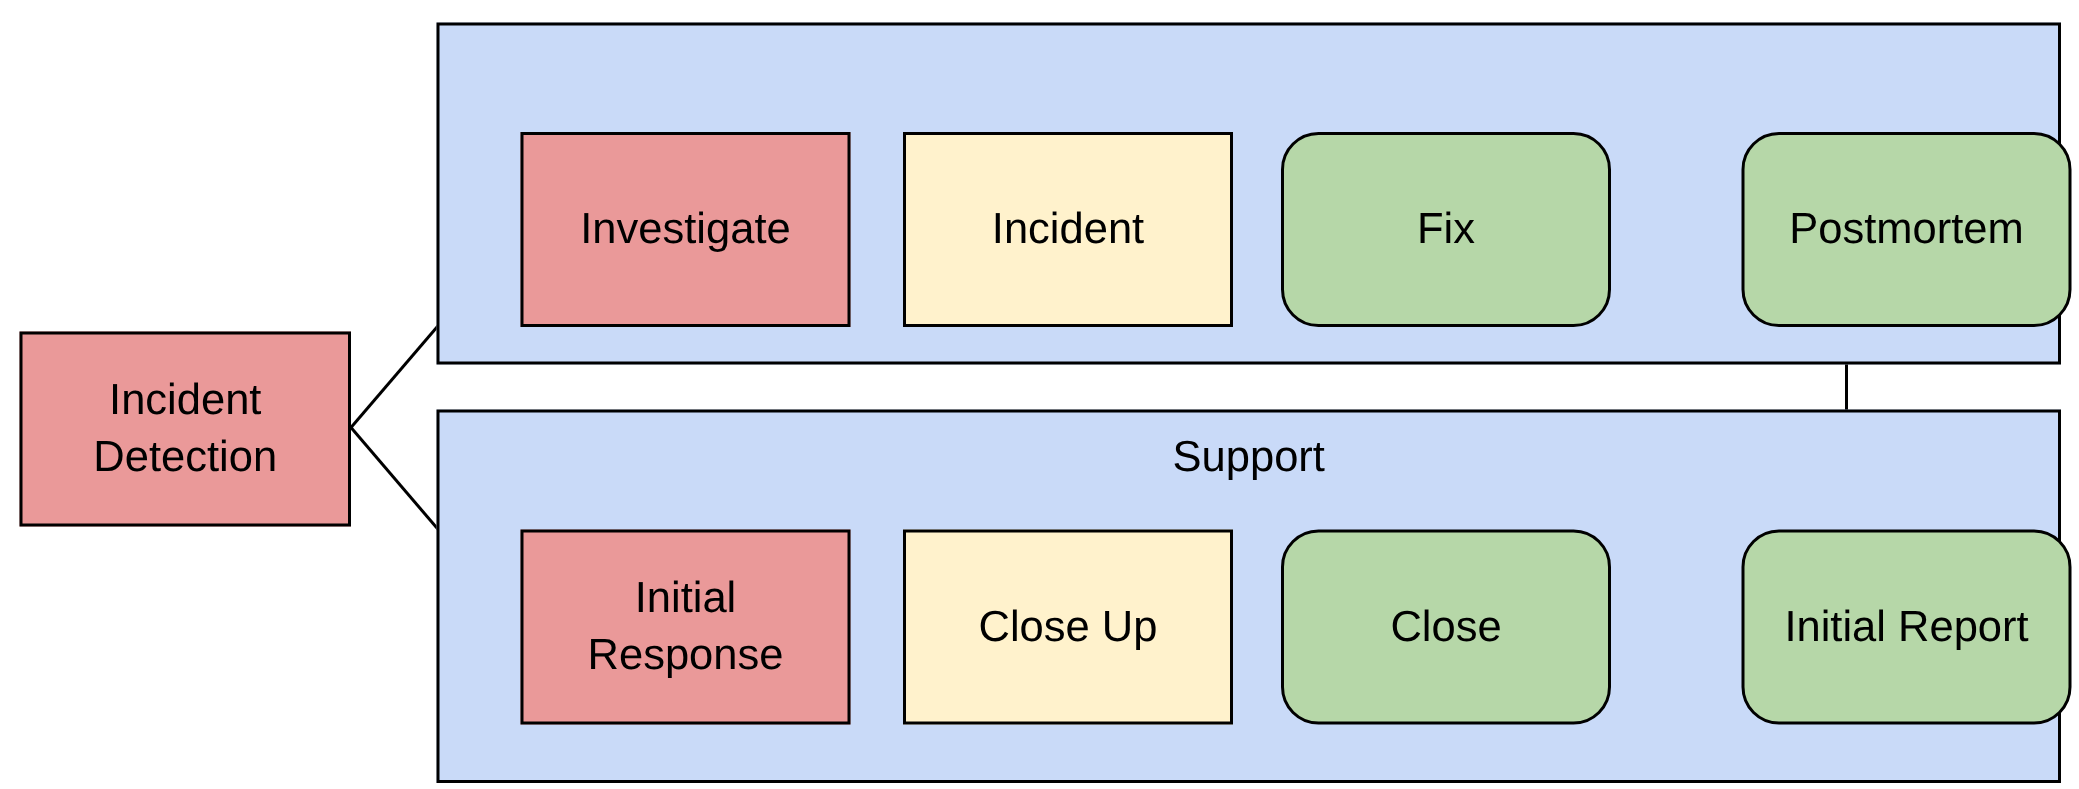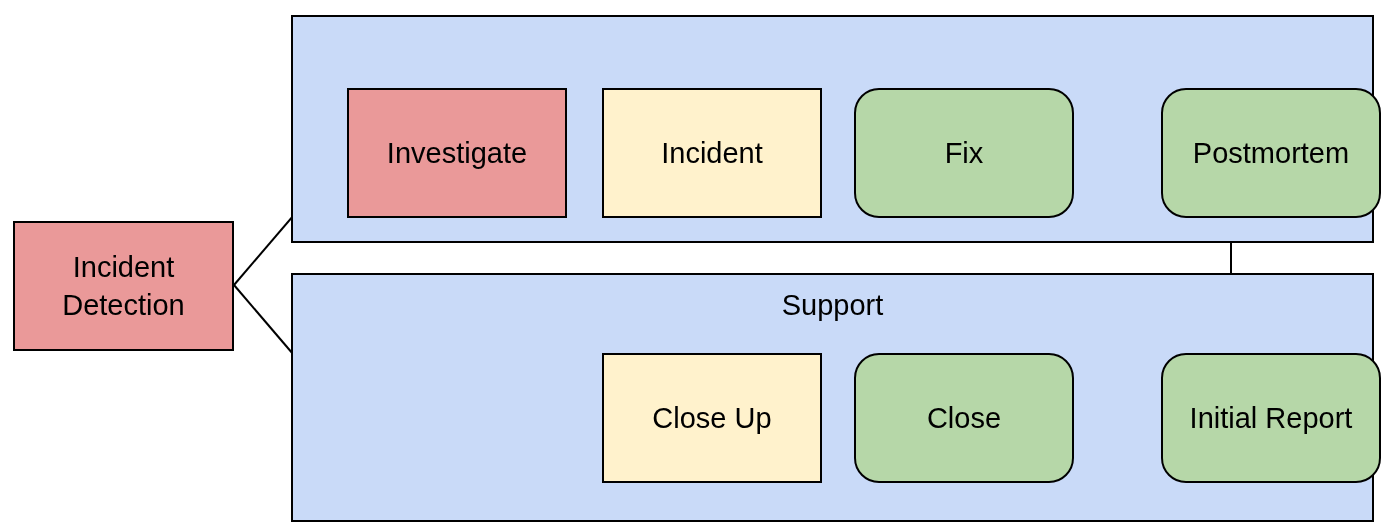--- a/index.html
+++ b/index.html
@@ -84,18 +84,19 @@
 
   <div class="lane lane-1">
     <div class="node pos-1 fill-red">Investigate</div>
     <div class="node pos-2 fill-yellow">Incident</div>
     <div class="node pos-3 fill-green">Fix</div>
     <div class="node pos-4 fill-green">Postmortem</div>
   </div>
 
   <div class="lane lane-2">
     <div class="lane-title">Support</div>
+    <div class="node pos-1 fill-red">Initial Response</div>
     <div class="node pos-2 fill-yellow">Close Up</div>
     <div class="node pos-3 fill-green">Close</div>
     <div class="node pos-4 fill-green">Initial Report</div>
   </div>
 
 </div>
 
 </body></html>

